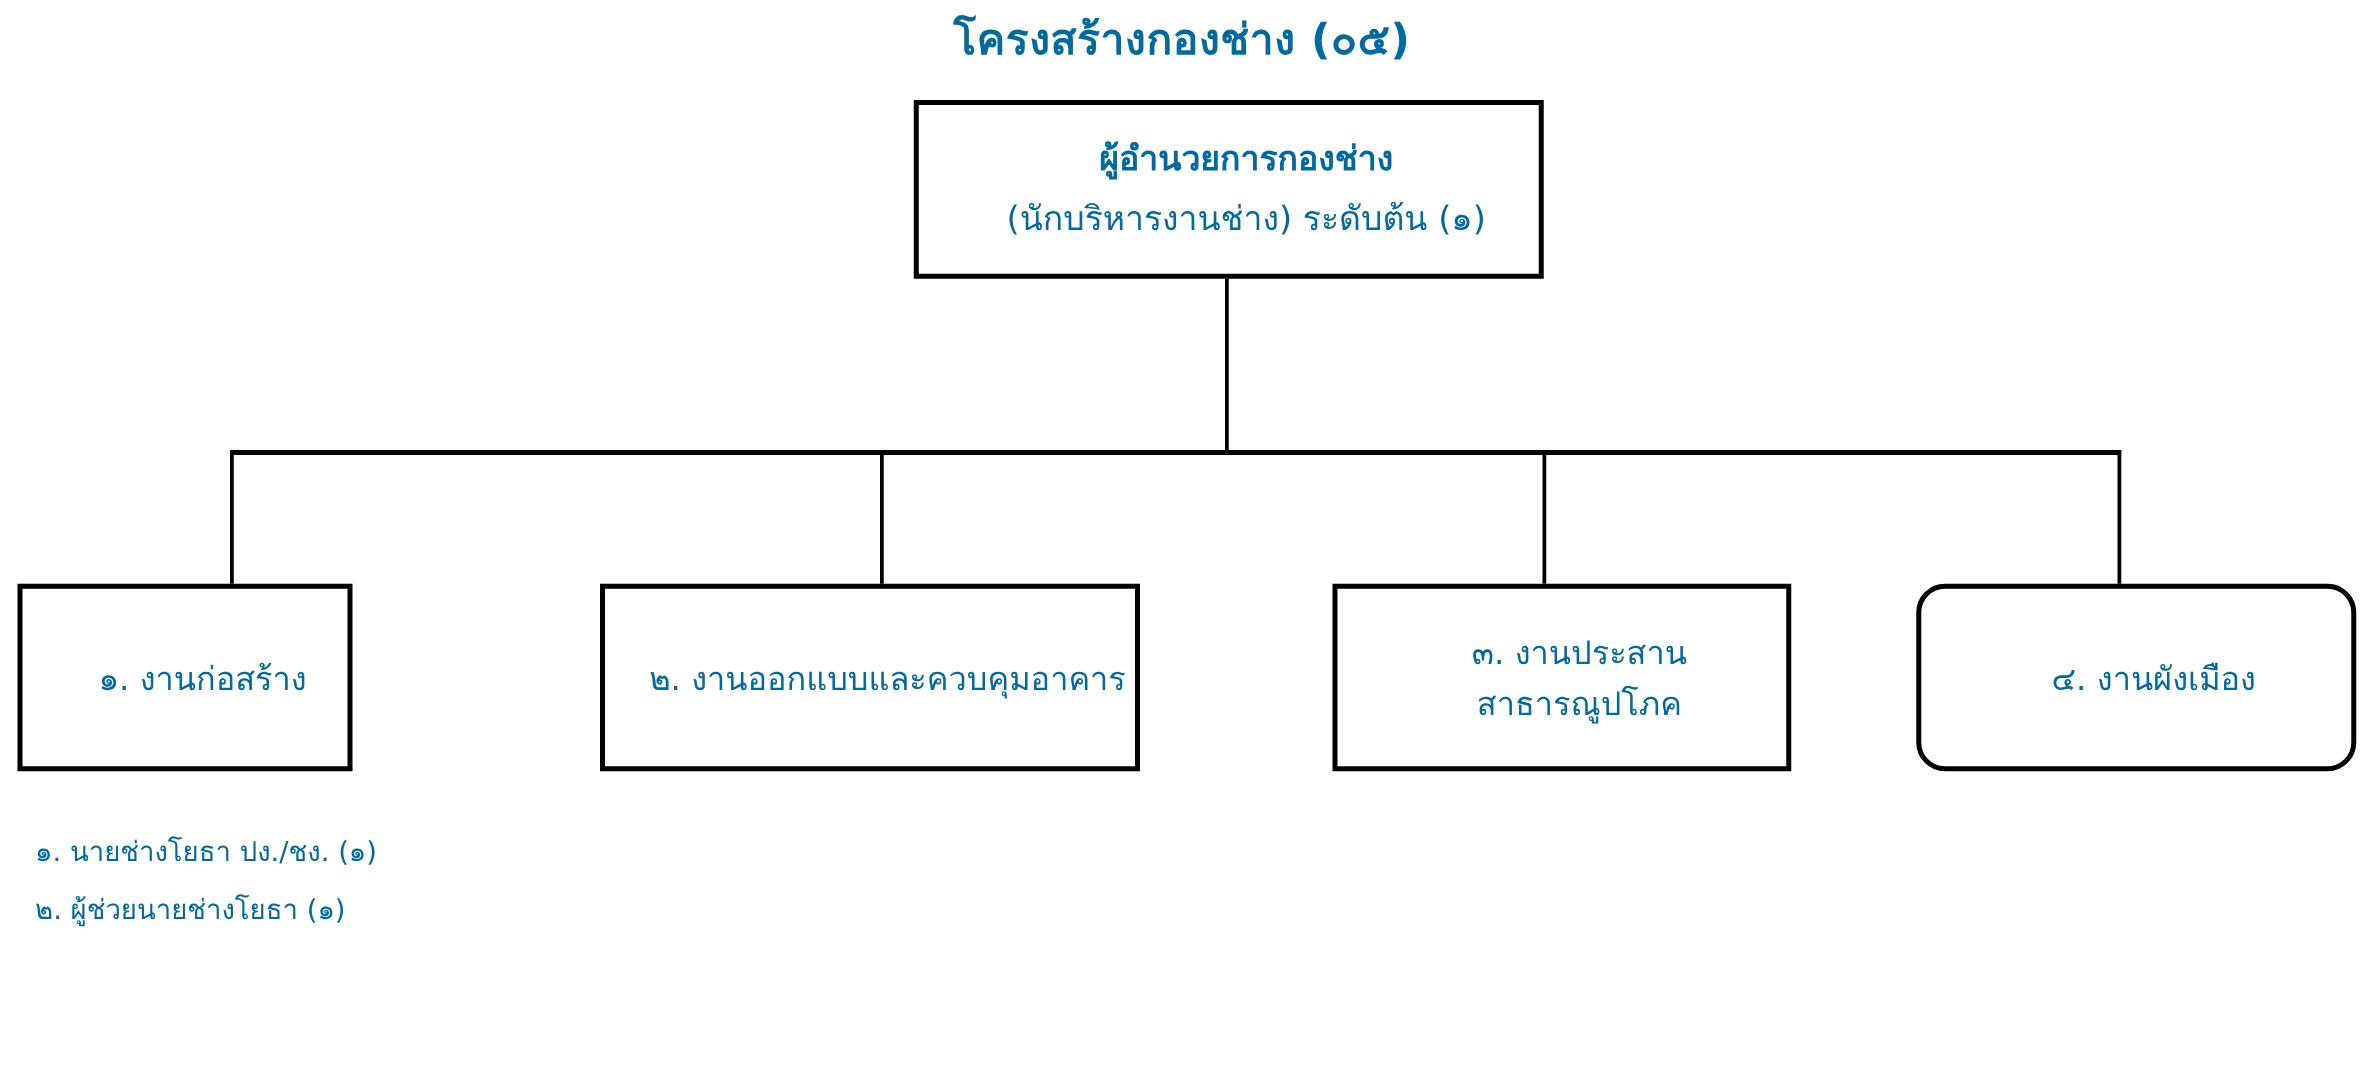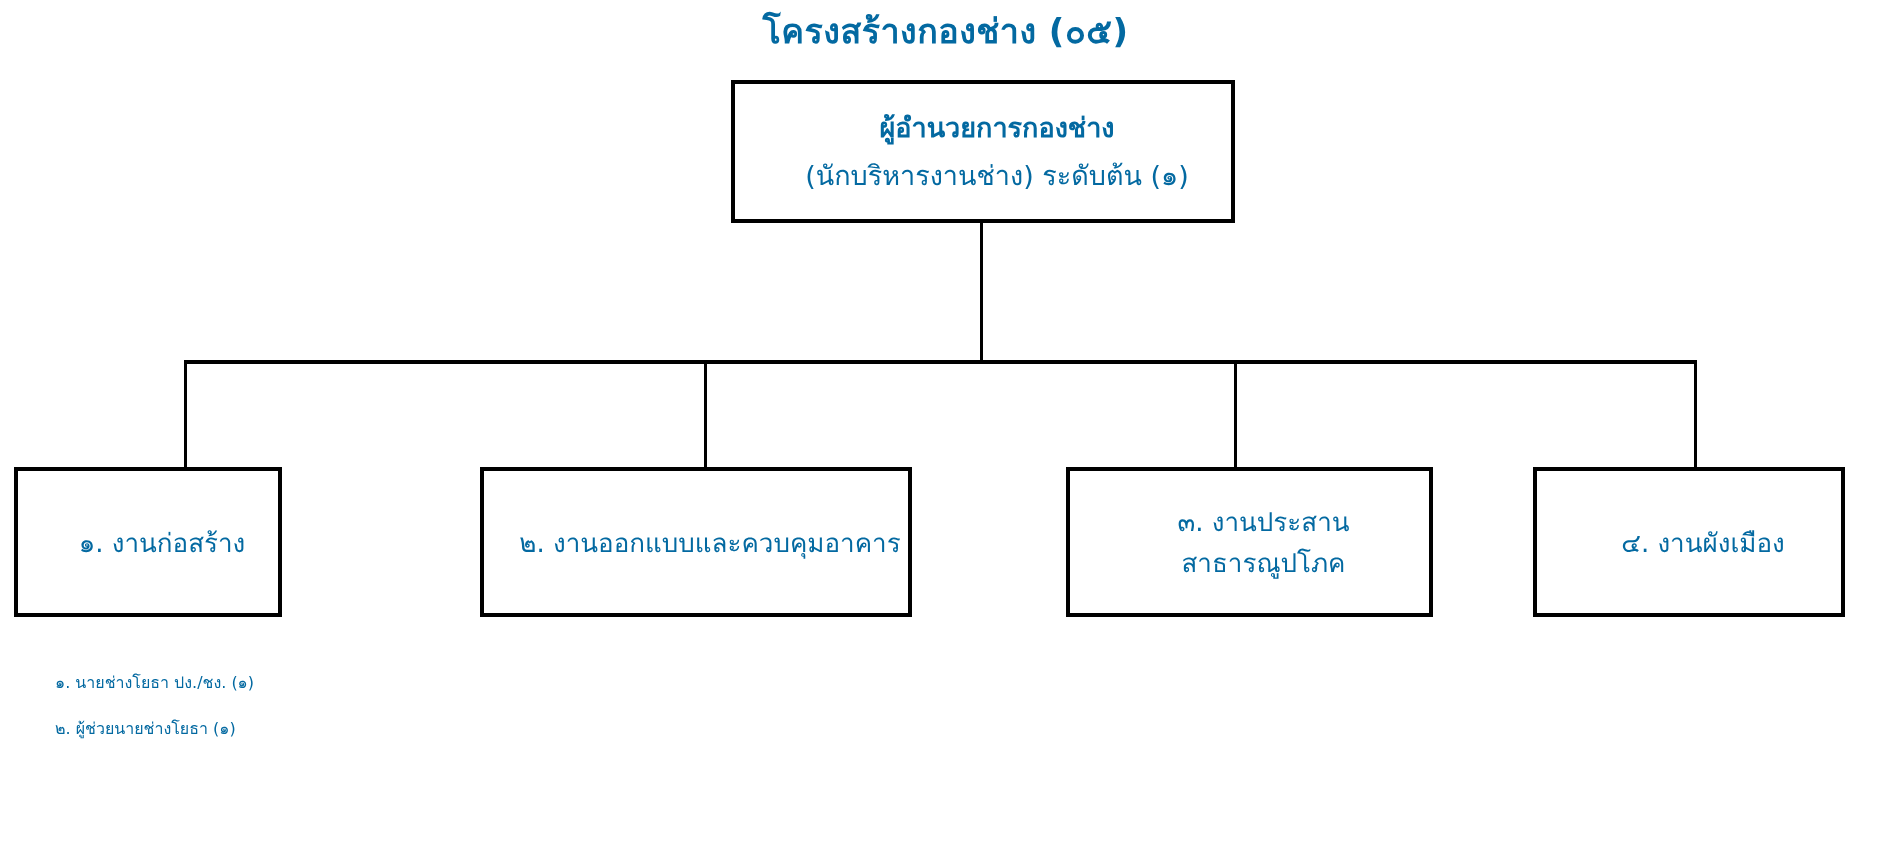--- a/index.html
+++ b/index.html
@@ -49,37 +49,36 @@
   .root-line1 { font-weight: bold; }
   .root-line2 { font-weight: normal; }
   .dept-box {
     top: 467px;
     height: 150px;
     font-size: 26px;
   }
   .dept-1 { left: 14px;   width: 268px; }
   .dept-2 { left: 480px;  width: 432px; }
   .dept-3 { left: 1050px; width: 367px; margin-left: 16px; }
-  .dept-4 { left: 1533px; width: 312px; }
+  .dept-4 { left: 1533px; width: 352px; border-radius: 23px; }
   .connector {
     position: absolute;
     background: #000000;
   }
   .conn-root-v   { left: 980px;  top: 223px; width: 3px;    height: 139px; }
   .conn-rail-h   { left: 184px;  top: 360px; width: 1513px; height: 4px;  }
   .conn-drop-1   { left: 184px;  top: 360px; width: 3px;    height: 110px; }
   .conn-drop-2   { left: 704px;  top: 360px; width: 3px;    height: 110px; }
   .conn-drop-3   { left: 1234px; top: 360px; width: 3px;    height: 110px; }
   .conn-drop-4   { left: 1694px; top: 360px; width: 3px;    height: 107px; }
   .staff-list {
     position: absolute;
-    font-size: 16px;
+    font-size: 22px;
     line-height: 46px;
     white-space: nowrap;
-    margin-left: 27px;
   }
   .staff-1 { left: 28px;   top: 660px; }
   .staff-2 { left: 500px;  top: 660px; }
   .staff-3 { left: 1067px; top: 658px; }
   .staff-item { display: block; }
 </style>
 </head>
 <body>
 
 <div class="canvas">

